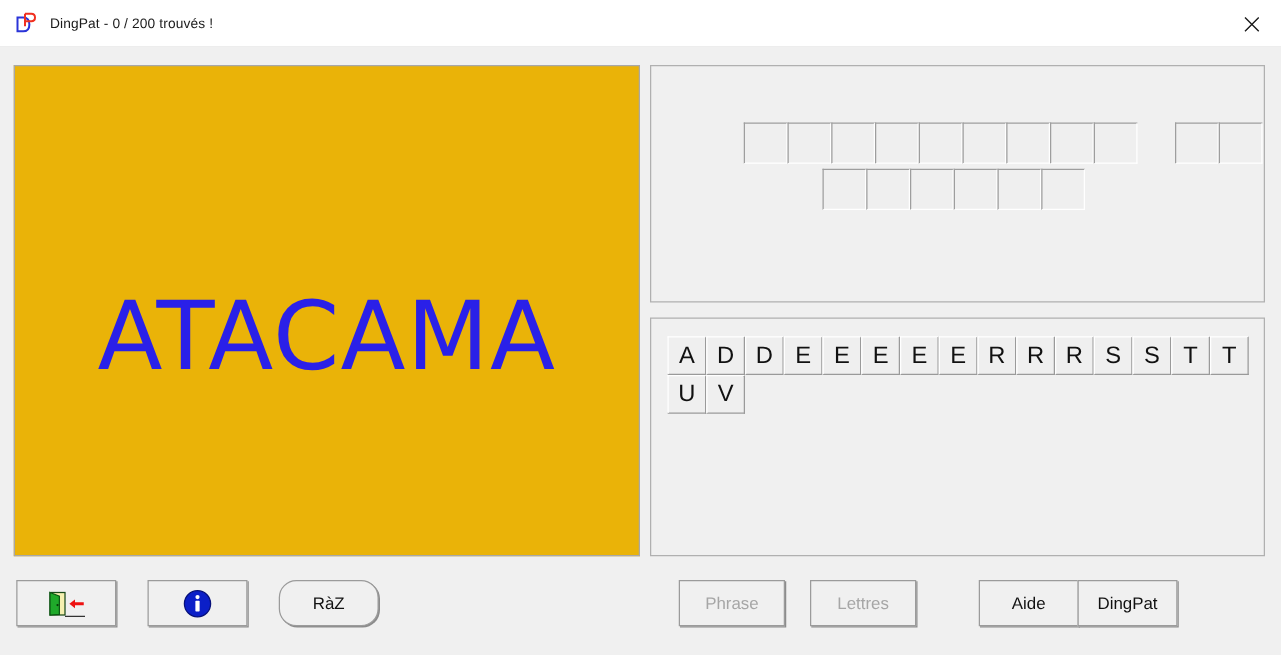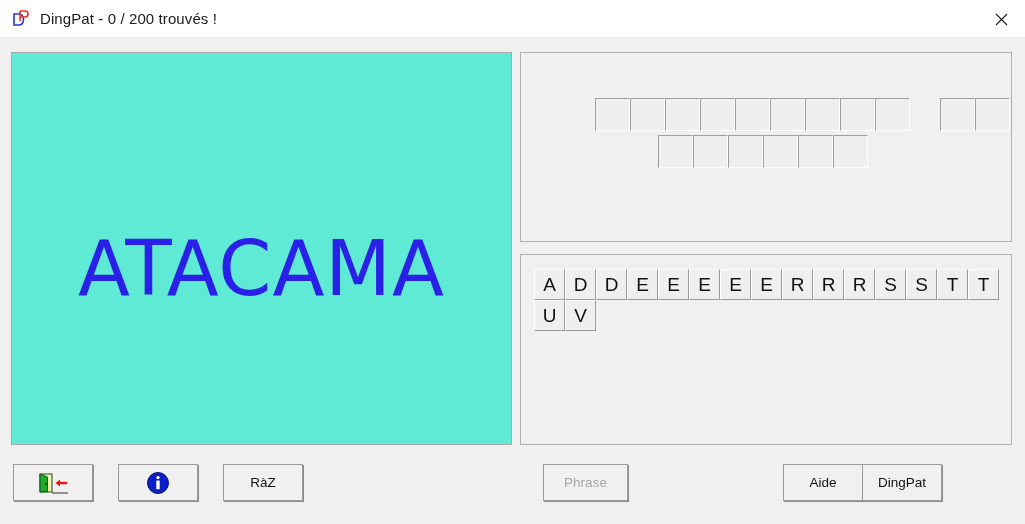--- a/index.html
+++ b/index.html
@@ -35,21 +35,21 @@
   }
   #app-icon {
     width: 20px;
     height: 20px;
     margin-left: 11px;
     margin-right: 9px;
     position: relative;
     flex: none;
   }
   #title-text {
-    font-size: 15px;
+    font-size: 11px;
     color: #1a1a1a;
     letter-spacing: 0.1px;
     white-space: nowrap;
   }
   #close-button {
     position: absolute;
     right: 0; top: 0;
     width: 47px;
     height: 38px;
     display: flex;
@@ -59,21 +59,21 @@
   }
   #close-button svg { display: block; }
 
   
   #canvas-panel {
     position: absolute;
     left: 11px;
     top: 52px;
     width: 501px;
     height: 393px;
-    background: #5eead4;
+    background: #eab308;
     border: 1px solid #a8a8a8;
     box-sizing: border-box;
     overflow: hidden;
   }
   #puzzle-word {
     position: absolute;
     left: 0;
     top: 178px;
     width: 100%;
     text-align: center;
@@ -177,21 +177,21 @@
     justify-content: center;
     font-size: 13.5px;
     color: #111111;
     cursor: default;
     user-select: none;
   }
   .btn.disabled { color: #a6a6a6; }
 
   #btn-quit    { left: 13px;  width: 80px; }
   #btn-info    { left: 118px; width: 80px; }
-  #btn-raz     { left: 223px; width: 80px; }
+  #btn-raz     { left: 223px; width: 80px; border-radius: 14px; }
   #btn-random  { left: 435px; width: 85px; }
   #btn-phrase  { left: 543px; width: 85px; }
   #btn-letters { left: 648px; width: 85px; }
   #btn-help    { left: 755px; width: 80px; margin-left: 28px; }
   #btn-solution{ left: 862px; width: 80px; }
 
   .icon-svg { display: block; }
 </style>
 </head>
 <body>
@@ -291,17 +291,18 @@
           <circle cx="12" cy="12" r="10.5" fill="#0b1fc8" stroke="#06107a" stroke-width="1"></circle>
           <circle cx="12" cy="6.6" r="1.7" fill="#ffffff"></circle>
           <rect x="10.3" y="9.6" width="3.4" height="8.6" rx="0.6" fill="#ffffff"></rect>
         </svg>
       </span>
     </div>
 
     <div class="btn" id="btn-raz">RàZ</div>
 
     <div class="btn disabled" id="btn-phrase">Phrase</div>
+    <div class="btn disabled" id="btn-letters">Lettres</div>
     <div class="btn" id="btn-help">Aide</div>
     <div class="btn" id="btn-solution">DingPat</div>
 
   </div>
 </div>
 
 </body></html>

